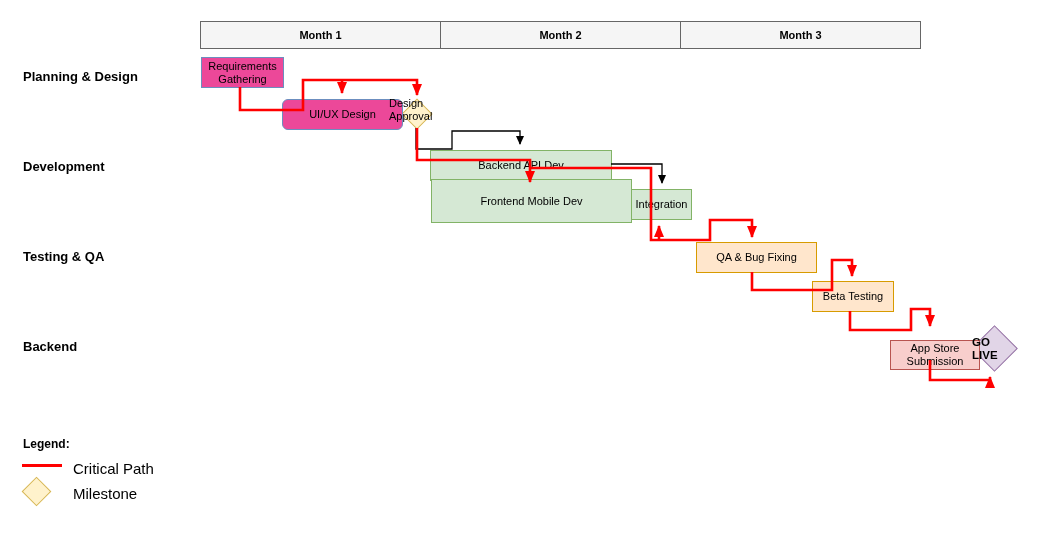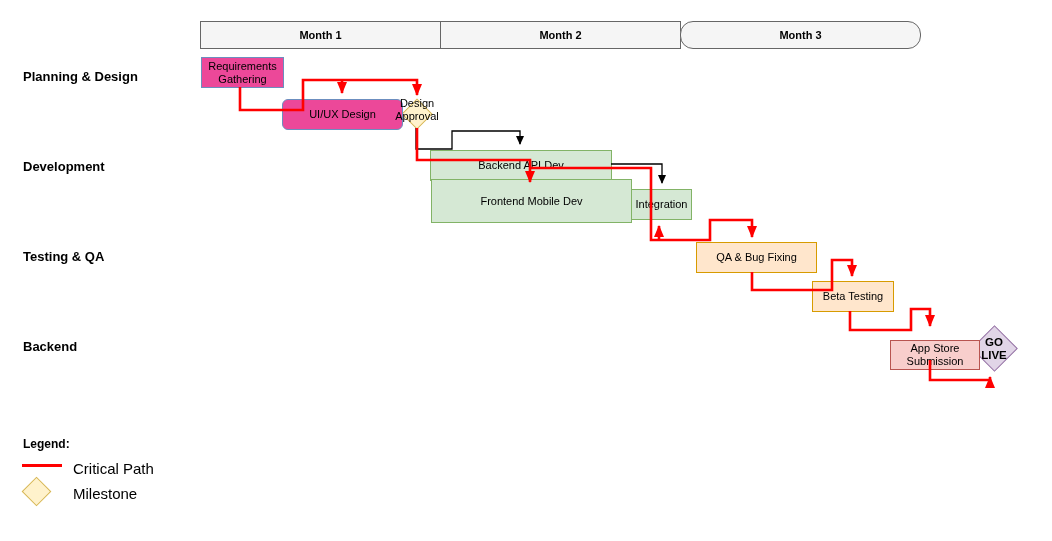--- a/index.html
+++ b/index.html
@@ -26,42 +26,42 @@
   }
   .c-blue   { background:#ec4899; border:1px solid #6c8ebf; }
   .c-green  { background:#d5e8d4; border:1px solid #82b366; }
   .c-orange { background:#ffe6cc; border:1px solid #d79b00; }
   .c-pink   { background:#f8cecc; border:1px solid #b85450; }
   
   .diamond { position:absolute; transform:rotate(45deg); z-index:1; }
   .d-yellow { background:#fff2cc; border:1px solid #d6b656; }
   .d-purple { background:#e1d5e7; border:1px solid #9673a6; }
   .diamond-label {
-    position:absolute; text-align:center; z-index:3; font-size:11px; line-height:13px;
+    position:absolute; z-index:3; font-size:11px; line-height:13px;
   }
   #golive-label { font-weight:bold; font-size:11.5px; line-height:13px; }
   
   #connectors { position:absolute; left:0; top:0; z-index:5; pointer-events:none; }
   
   #legend-title { position:absolute; left:23px; top:437px; font-size:12px; font-weight:bold; }
   .legend-text { position:absolute; left:73px; font-size:15px; }
   #legend-line-swatch { position:absolute; left:22px; top:464px; width:40px; height:3px; background:#ff0000; }
   #legend-diamond-swatch {
     position:absolute; left:26px; top:481px; width:21px; height:21px;
     background:#fff2cc; border:1.3px solid #d6b656; transform:rotate(45deg);
   }
 </style>
 </head>
 <body>
 
 <div id="canvas">
 
   <div class="month-cell" style="left:200px;">Month 1</div>
   <div class="month-cell" style="left:440px;">Month 2</div>
-  <div class="month-cell" style="left:680px;border-radius:13px;">Month 3</div>
+  <div class="month-cell" style="left:680px;">Month 3</div>
 
   <div class="row-label" style="top:69px;">Planning &amp; Design</div>
   <div class="row-label" style="top:159px;">Development</div>
   <div class="row-label" style="top:249px;">Testing &amp; QA</div>
   <div class="row-label" style="top:339px;">Backend</div>
 
   <div class="task c-blue" style="left:201px; top:57px;  width:83px;  height:31px;">Requirements Gathering</div>
   <div class="task c-blue" style="left:282px; top:99px;  width:121px; height:31px;border-radius:6px;">UI/UX Design</div>
   <div class="task c-green" style="left:430px; top:150px; width:182px; height:31px;">Backend API Dev</div>
   <div class="task c-green" style="left:431px; top:179px; width:201px; height:44px;">Frontend Mobile Dev</div>

